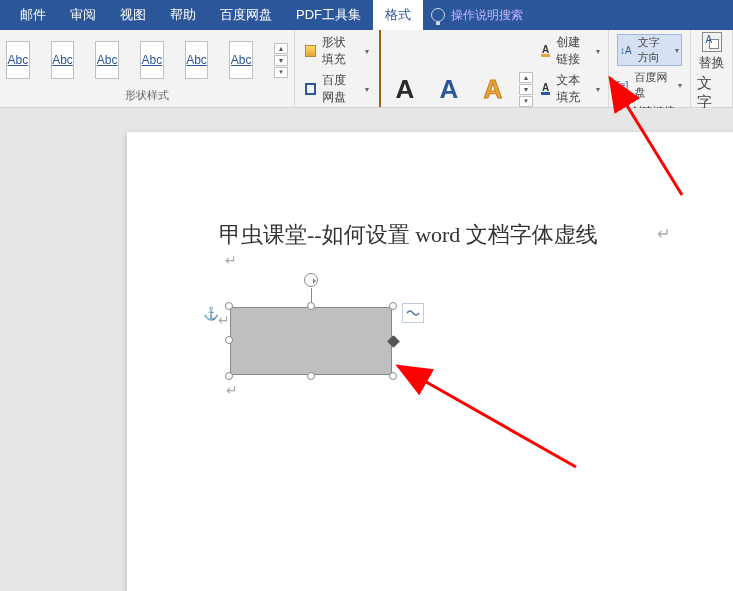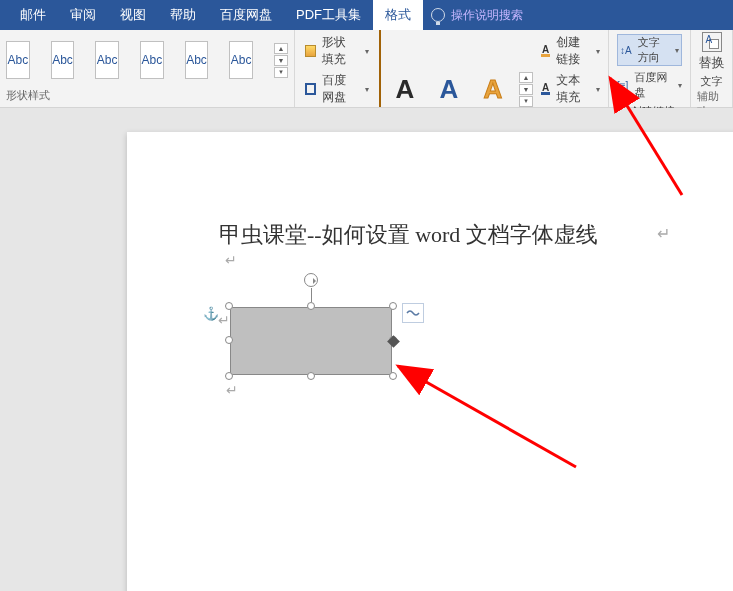--- a/index.html
+++ b/index.html
@@ -8,23 +8,23 @@
 .tabbar { height: 30px; background: #2b579a; display: flex; align-items: center; padding-left: 8px; }
 .tab { color: #fff; padding: 0 12px; height: 30px; line-height: 30px; cursor: pointer; font-size: 13px; }
 .tab.active { background: #fff; color: #2b579a; }
 .search-hint { display: flex; align-items: center; color: #c4b5fd; margin-left: 8px; }
 .search-hint .bulb { width: 14px; height: 14px; border: 1.5px solid #d0dae8; border-radius: 50%; margin-right: 6px; position: relative; }
 .search-hint .bulb::after { content: ""; position: absolute; bottom: -4px; left: 4px; width: 4px; height: 3px; background: #d0dae8; }
 
 .ribbon { height: 78px; background: #f3f3f3; border-bottom: 1px solid #d4d4d4; display: flex; }
 .group { border-right: 1px solid #d8d8d8; padding: 2px 6px; display: flex; flex-direction: column; justify-content: space-between; }
 .group-body { flex: 1; display: flex; align-items: center; }
-.group-label { text-align: left; font-size: 11px; color: #666; padding-bottom: 2px; }
-
-.style-box { width: 42px; height: 38px; border: 1px solid #c0c0c0; background: #fff; display: flex; align-items: center; justify-content: center; color: #2b579a; font-size: 12px; margin-right: 21px; cursor: pointer; }
+.group-label { text-align: center; font-size: 11px; color: #666; padding-bottom: 2px; }
+
+.style-box { width: 42px; height: 38px; border: 1px solid #c0c0c0; background: #fff; display: flex; align-items: center; justify-content: center; color: #2b579a; font-size: 12px; margin-right: 21px; cursor: pointer; text-decoration: underline; }
 .style-arrows { width: 14px; display: flex; flex-direction: column; gap: 1px; }
 .sa { width: 14px; height: 11px; border: 1px solid #c0c0c0; background: #fff; font-size: 7px; display: flex; align-items: center; justify-content: center; color: #555; cursor: pointer; }
 
 .shape-opts { display: flex; flex-direction: column; gap: 4px; padding: 2px 4px; }
 .opt { display: flex; align-items: center; gap: 6px; color: #444; font-size: 12px; cursor: pointer; }
 .opt .dd { margin-left: 2px; color: #666; font-size: 8px; }
 .ic { width: 14px; height: 12px; display: inline-block; }
 .ic-fill { background: linear-gradient(#ffd966,#e8a33d); border: 1px solid #b78b2e; }
 .ic-outline { border: 2px solid #2b579a; }
 .ic-effect { border: 1px solid #888; box-shadow: 1px 1px 0 #888; }
@@ -184,21 +184,21 @@
       </div>
     </div>
     <div class="group-label">文本</div>
   </div>
 
   <div class="group" style="width:42px">
     <div class="group-body" style="justify-content:center">
       <div class="bigbtn">
         <span class="bi"></span>
         <span style="font-size:13px">替换</span>
-        <span style="font-size:11px">文字</span>
+        <span style="font-size:15px">文字</span>
       </div>
     </div>
     <div class="group-label">辅助功</div>
   </div>
 </div>
 
 <div class="doc-area">
   <div class="page">
     <div class="title-text">甲虫课堂--如何设置 word 文档字体虚线</div>
     <span style="position:absolute;left:530px;top:92px;color:#aaa;font-size:16px">↵</span>

